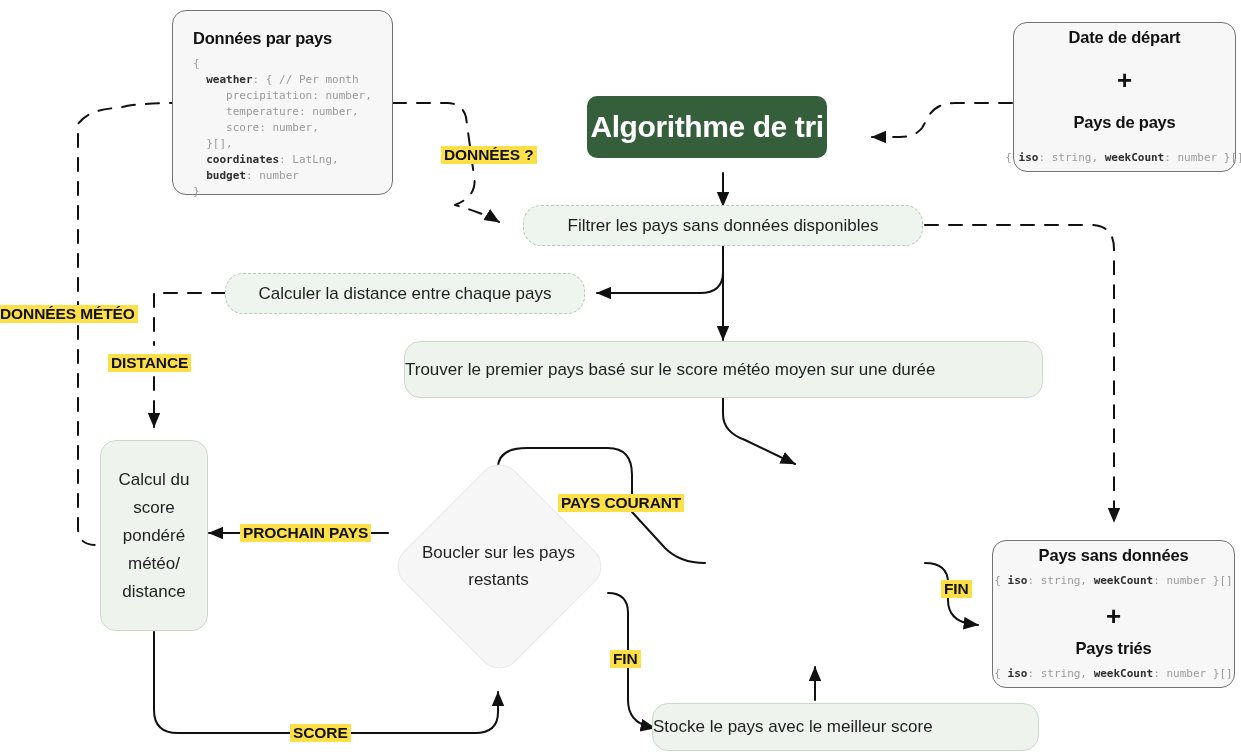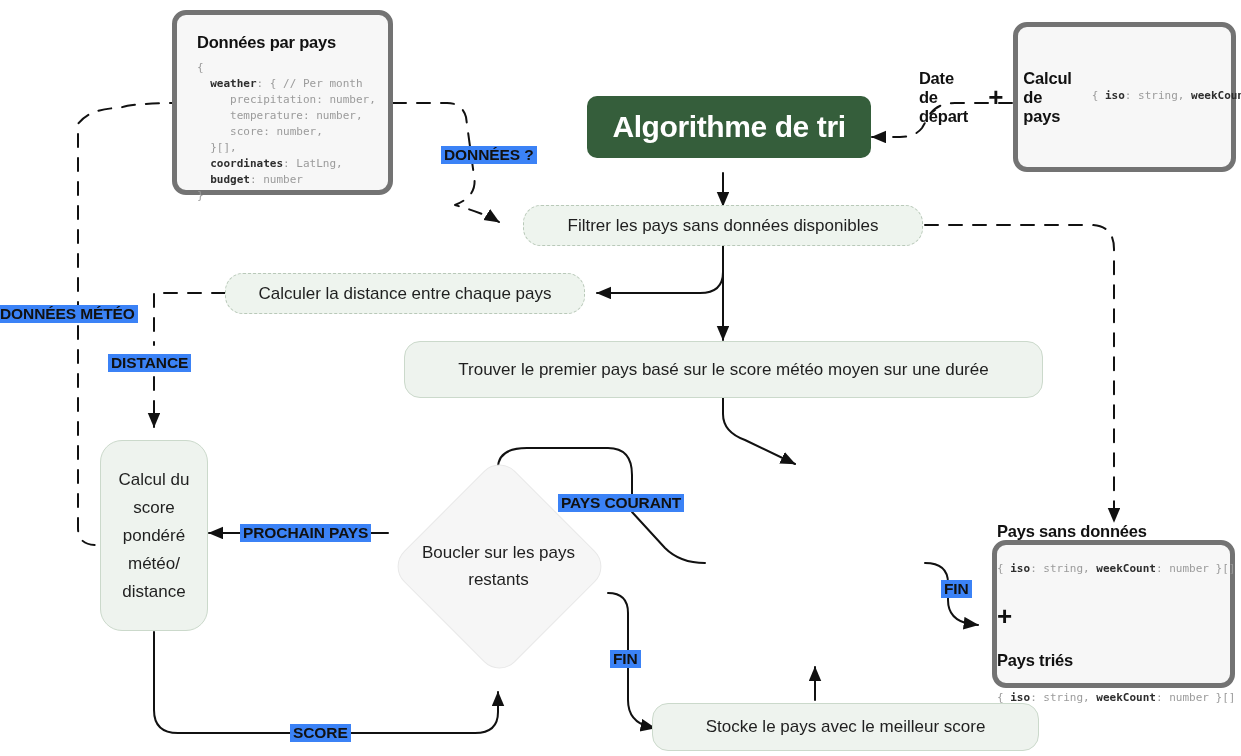--- a/index.html
+++ b/index.html
@@ -8,21 +8,21 @@
     width:1241px;height:756px;position:relative;overflow:hidden;
     color:#1a1a1a;
   }
   #stage{position:absolute;left:0;top:0;width:1241px;height:756px;}
   svg.edges{position:absolute;left:0;top:0;width:1241px;height:756px;pointer-events:none;}
 
   .node{position:absolute;box-sizing:border-box;}
 
   
   .card{
-    background:#f7f7f7;border:5px solid #737373;border-radius:14px;
+    background:#f7f7f7;border:1px solid #737373;border-radius:14px;
   }
   .card-title{
     font-weight:bold;font-size:16.5px;letter-spacing:-0.2px;color:#111;
   }
   .code{
     font-family:"DejaVu Sans Mono", monospace;font-size:11px;color:#9b9b9b;line-height:16px;
     white-space:pre;
   }
   .code b{color:#2e2e2e;font-weight:bold;}
   .plus{font-size:26px;font-weight:bold;line-height:1;color:#111;}
@@ -30,21 +30,21 @@
   
   .primary{
     background:#355e3b;border-radius:10px;color:#ffffff;
     display:flex;align-items:center;justify-content:center;
     font-size:30px;font-weight:bold;letter-spacing:-0.4px;
   }
 
   
   .proc{
     background:#eef3ee;border:1px solid #cbd9cb;border-radius:16px;
-    display:flex;align-items:center;justify-content:center;text-align:center;
+    display:flex;align-items:center;justify-content:flex-start;text-align:center;
     font-size:17px;color:#1f1f1f;line-height:24px;
   }
   .proc-dashed{
     background:#eef4ee;border:1.5px dashed #b9c9b9;border-radius:18px;
     display:flex;align-items:center;justify-content:center;text-align:left;
     font-size:17px;color:#1f1f1f;line-height:24px;
   }
 
   
   .diamond-wrap{position:absolute;}
@@ -55,21 +55,21 @@
   }
   .diamond-label{
     position:absolute;left:0;top:0;width:100%;height:100%;
     display:flex;align-items:center;justify-content:center;text-align:center;
     font-size:17px;line-height:27px;color:#1f1f1f;
   }
 
   
   .elabel{
     position:absolute;font-weight:bold;font-size:15.5px;letter-spacing:-0.1px;
-    color:#111;background:#3b82f6;padding:0 3px;white-space:nowrap;
+    color:#111;background:#fde047;padding:0 3px;white-space:nowrap;
   }
 </style>
 </head>
 <body>
 
 <div id="stage">
 
   <svg class="edges" viewBox="0 0 1241 756">
     <defs>
       <marker id="ah" markerWidth="9" markerHeight="9" refX="7.2" refY="3.2" orient="auto">
@@ -117,58 +117,58 @@
 <span><b>  weather</b>: { // Per month</span>
 <span>     precipitation: number,</span>
 <span>     temperature: number,</span>
 <span>     score: number,</span>
 <span>  }[],</span>
 <span><b>  coordinates</b>: LatLng,</span>
 <span><b>  budget</b>: number</span>
 <span>}</span></div>
   </div>
 
-  <div class="node card" style="left:1013px;top:22px;width:223px;height:150px;display:flex;flex-direction:row;align-items:center;justify-content:center;gap:20px;">
+  <div class="node card" style="left:1013px;top:22px;width:223px;height:150px;display:flex;flex-direction:column;align-items:center;justify-content:center;gap:20px;">
     <div class="card-title">Date de départ</div>
     <div class="plus">+</div>
-    <div class="card-title">Calcul de pays</div>
+    <div class="card-title">Pays de pays</div>
     <div class="code" style="margin-top:-2px;">{ <b>iso</b>: string, <b>weekCount</b>: number }[]</div>
   </div>
 
-  <div class="node primary" style="left:587px;top:96px;width:284px;height:62px;">
+  <div class="node primary" style="left:587px;top:96px;width:240px;height:62px;">
     <span>Algorithme de tri</span>
   </div>
 
   <div class="node proc-dashed" style="left:523px;top:205px;width:400px;height:41px;">
     <span>Filtrer les pays sans données disponibles</span>
   </div>
 
   <div class="node proc-dashed" style="left:225px;top:273px;width:360px;height:41px;">
     <span>Calculer la distance entre chaque pays</span>
   </div>
 
   <div class="node proc" style="left:404px;top:341px;width:639px;height:57px;">
     <span>Trouver le premier pays basé sur le score météo moyen sur une durée</span>
   </div>
 
-  <div class="node proc" style="left:100px;top:440px;width:108px;height:191px;padding:0 10px;line-height:28px;border-radius:22px;">
+  <div class="node proc" style="left:100px;top:440px;width:108px;height:191px;padding:0 10px;line-height:28px;">
     <span>Calcul du score pondéré météo/ distance</span>
   </div>
 
   <div class="diamond-wrap" style="left:421px;top:488px;width:155px;height:155px;">
     <div class="diamond"></div>
     <div class="diamond-label">Boucler sur les pays restants</div>
   </div>
 
 
   <div class="node proc" style="left:652px;top:703px;width:387px;height:48px;">
     <span>Stocke le pays avec le meilleur score</span>
   </div>
 
-  <div class="node card" style="left:992px;top:540px;width:243px;height:148px;display:flex;flex-direction:column;align-items:flex-start;justify-content:center;gap:20px;">
+  <div class="node card" style="left:992px;top:540px;width:243px;height:148px;display:flex;flex-direction:column;align-items:center;justify-content:center;gap:8px;">
     <div class="card-title">Pays sans données</div>
     <div class="code">{ <b>iso</b>: string, <b>weekCount</b>: number }[]</div>
     <div class="plus" style="margin:6px 0 2px;">+</div>
     <div class="card-title">Pays triés</div>
     <div class="code">{ <b>iso</b>: string, <b>weekCount</b>: number }[]</div>
   </div>
 
   <div class="elabel" style="left:441px;top:146px;">DONNÉES ?</div>
   <div class="elabel" style="left:-3px;top:305px;">DONNÉES MÉTÉO</div>
   <div class="elabel" style="left:108px;top:354px;">DISTANCE</div>

